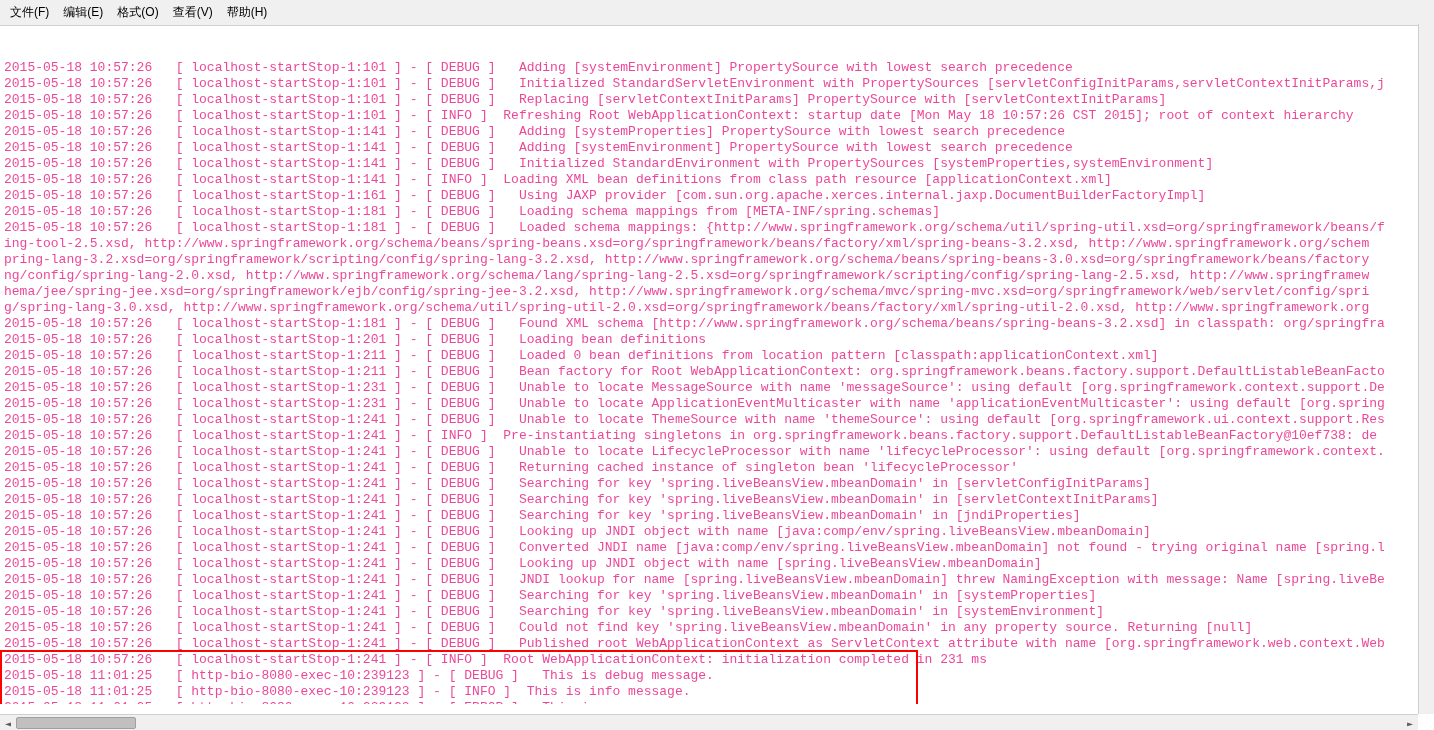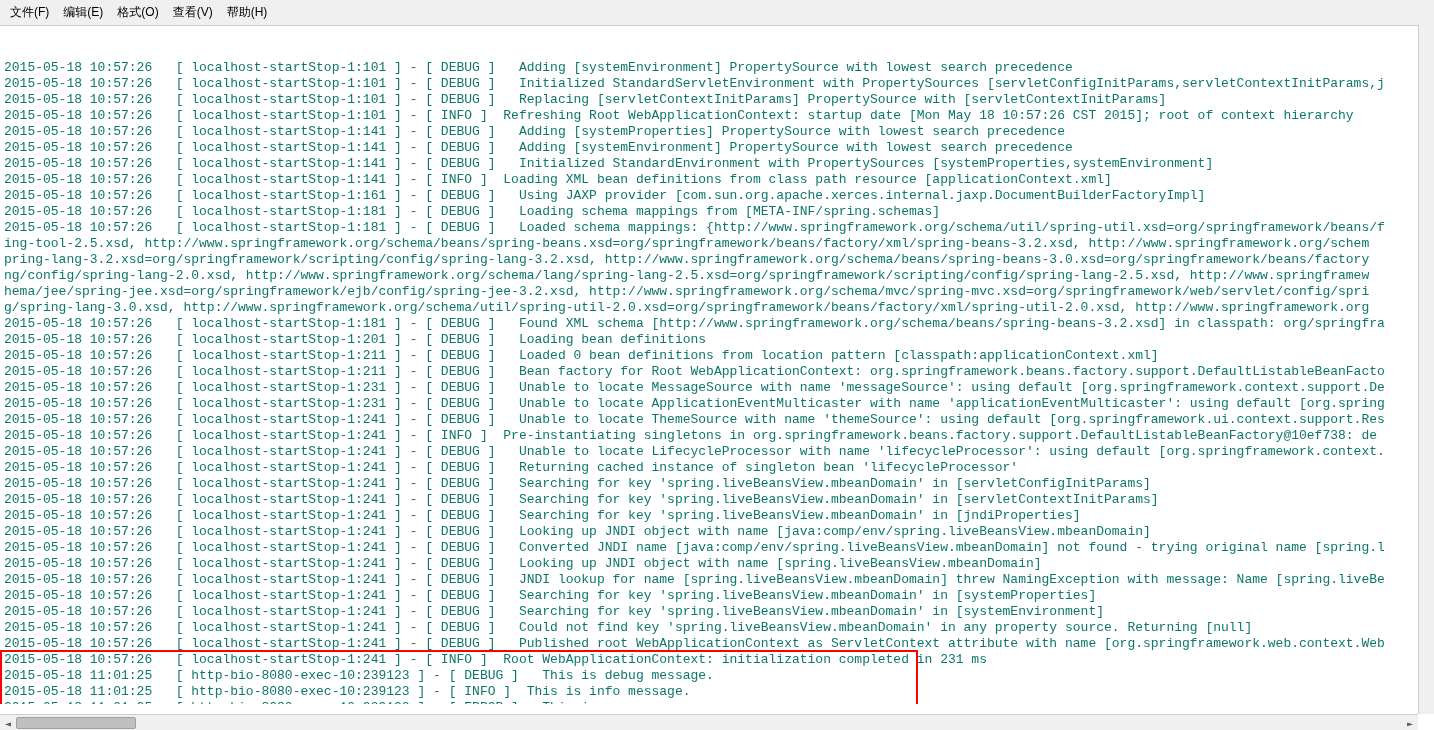--- a/index.html
+++ b/index.html
@@ -21,21 +21,21 @@
     }
     .menu-item {
       padding: 2px 6px;
       cursor: default;
     }
     .log-area {
       font-family: "Courier New", Consolas, monospace;
       font-size: 13px;
       line-height: 16px;
       white-space: pre;
-      color: #0f766e;
+      color: #ec4899;
       padding: 2px 4px;
       overflow: hidden;
       position: relative;
       height: 678px;
     }
     .log-line { white-space: pre; }
     .highlight-box {
       position: absolute;
       border: 2px solid #ff0000;
       pointer-events: none;

